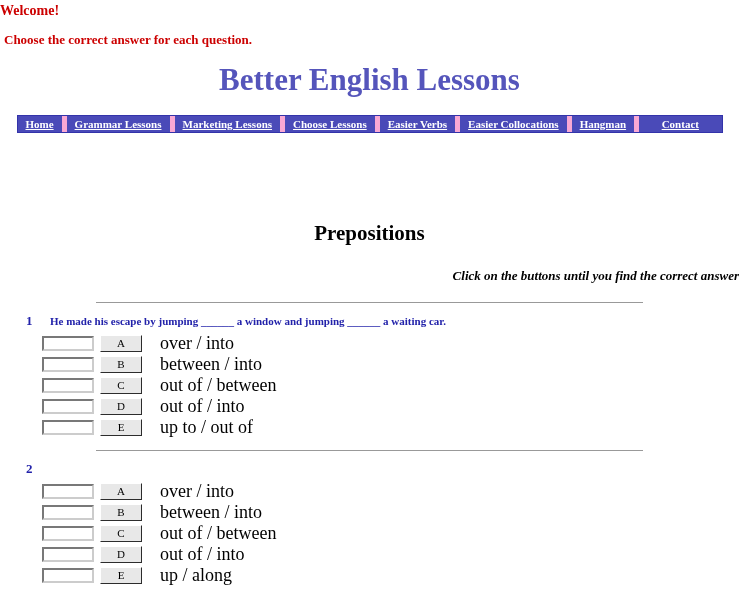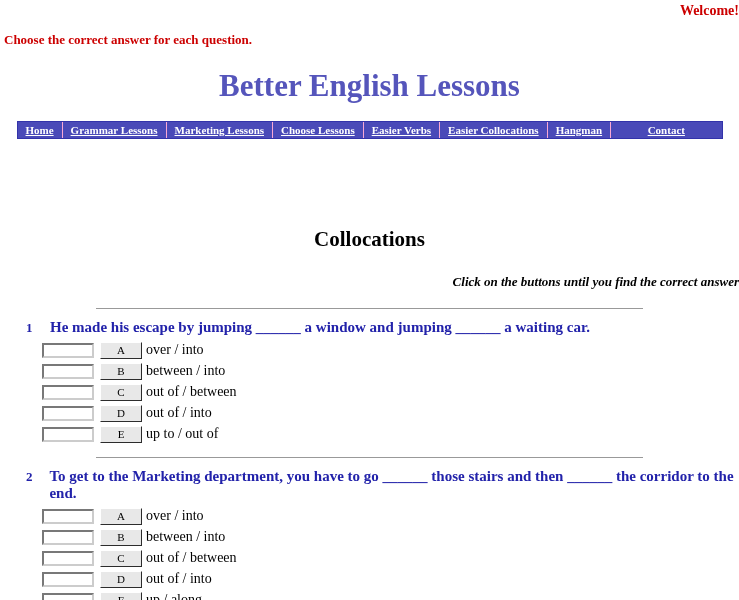--- a/index.html
+++ b/index.html
@@ -9,58 +9,58 @@
   }
   body {
     width: 739px;
     height: 600px;
     font-family: "Liberation Serif", serif;
     color: #000000;
     overflow: hidden;
     position: relative;
   }
   .welcome {
-    text-align: right;
+    text-align: left;
     color: #cc0000;
     font-weight: bold;
     font-size: 14px;
     margin: 3px 0 0 0;
     font-family: "Liberation Serif", serif;
   }
   .instruction-top {
     color: #cc0000;
     font-weight: bold;
     font-size: 13px;
     margin: 13px 0 8px 4px;
     font-family: "Liberation Serif", serif;
   }
   .site-title {
     text-align: center;
     color: #5555bb;
     font-weight: bold;
     font-size: 31px;
-    margin: 20px 0 0 0;
+    margin: 14px 0 0 0;
     font-family: "Liberation Serif", serif;
   }
   .navbar {
     margin: 17px auto 0 auto;
     width: 706px;
     display: flex;
     border: 1px solid #3333aa;
     box-sizing: border-box;
   }
   .nav-item {
     background: #4a4ab8;
     color: #ffffff;
     font-size: 11px;
     font-weight: bold;
     font-family: "Liberation Serif", serif;
     text-align: center;
     padding: 2px 8px;
-    border-right: 1px solid #f9a8d4;
+    border-right: 5px solid #f9a8d4;
     white-space: nowrap;
     text-decoration: underline;
     cursor: pointer;
     flex: 0 0 auto;
   }
   .nav-item:last-child { border-right: none; }
   .nav-item.flex { flex: 1 1 auto; }
 
   .page-title {
     text-align: center;
@@ -97,21 +97,21 @@
     font-weight: bold;
     font-size: 13px;
     width: 16px;
     margin-left: -26px;
     padding-left: 26px;
     box-sizing: content-box;
   }
   .q-text {
     color: #2222aa;
     font-weight: bold;
-    font-size: 15px;
+    font-size: 11px;
     margin-left: 8px;
     font-family: "Liberation Serif", serif;
   }
   .options {
     margin-top: 5px;
   }
   .option-row {
     display: flex;
     align-items: center;
     margin: 0 0 3px 42px;
@@ -136,22 +136,22 @@
     border-bottom-color: #808080;
     font-family: "Liberation Serif", serif;
     font-size: 11px;
     line-height: 15px;
     text-align: center;
     cursor: pointer;
     color: #000000;
     padding: 0;
   }
   .opt-text {
-    margin-left: 4px;
-    font-size: 14px;
+    margin-left: 18px;
+    font-size: 18px;
     font-family: "Liberation Serif", serif;
     color: #000000;
   }
   .q-sep {
     border: none;
     border-top: 1px solid #999999;
     margin: 14px 96px 0 96px;
   }
 </style>
 </head>
@@ -167,21 +167,21 @@
   <div class="nav-item">Home</div>
   <div class="nav-item">Grammar Lessons</div>
   <div class="nav-item">Marketing Lessons</div>
   <div class="nav-item">Choose Lessons</div>
   <div class="nav-item">Easier Verbs</div>
   <div class="nav-item">Easier Collocations</div>
   <div class="nav-item">Hangman</div>
   <div class="nav-item flex">Contact</div>
 </div>
 
-<div class="page-title">Collocations</div>
+<div class="page-title">Prepositions</div>
 <div class="subtitle">Click on the buttons until you find the correct answer</div>
 
 <hr class="hr-line">
 
 <div class="question-block">
   <div class="q-head">
     <span class="q-num">1</span>
     <span class="q-text">He made his escape by jumping ______ a window and jumping ______ a waiting car.</span>
   </div>
   <div class="options">
@@ -211,21 +211,20 @@
       <span class="opt-text">up to / out of</span>
     </div>
   </div>
 </div>
 
 <hr class="q-sep">
 
 <div class="question-block">
   <div class="q-head">
     <span class="q-num">2</span>
-    <span class="q-text">To get to the Marketing department, you have to go ______ those stairs and then ______ the corridor to the end.</span>
   </div>
   <div class="options">
     <div class="option-row">
       <input class="ans-box" type="text" readonly="" value="" style="">
       <button class="letter-btn">A</button>
       <span class="opt-text">over / into</span>
     </div>
     <div class="option-row">
       <input class="ans-box" type="text" readonly="" value="" style="">
       <button class="letter-btn">B</button>

